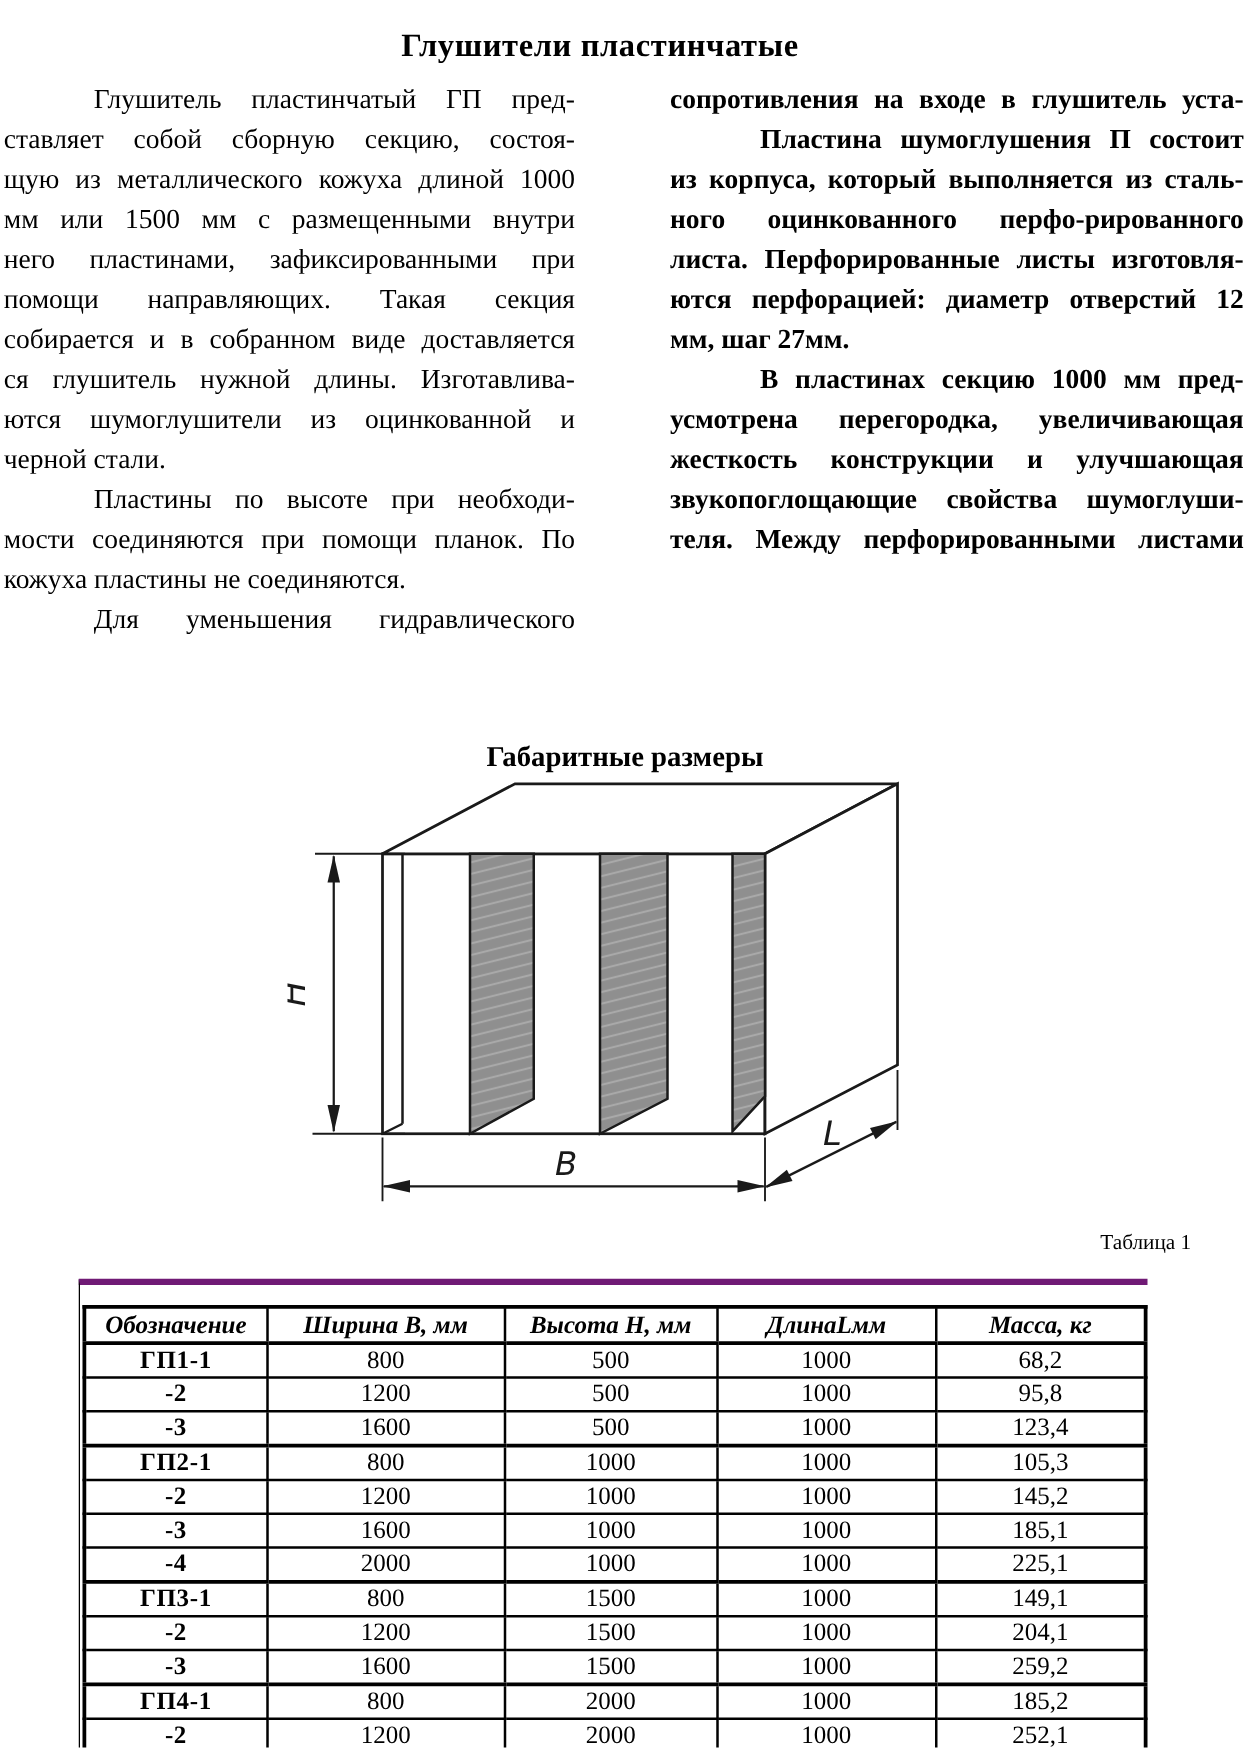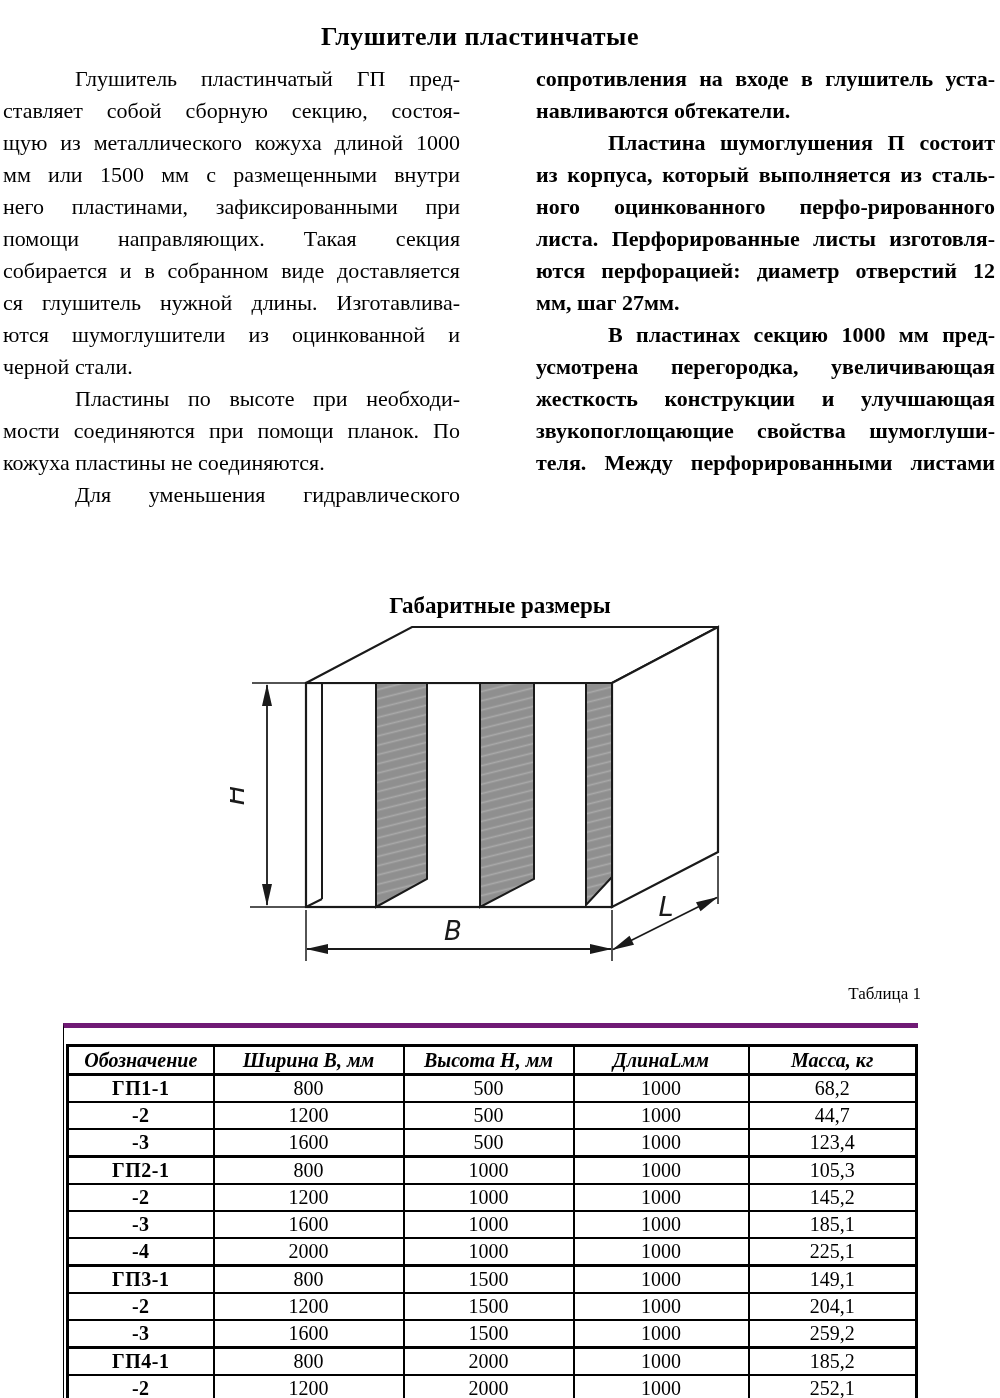--- a/index.html
+++ b/index.html
@@ -23,21 +23,21 @@
   .line.noj { text-align-last:left; }
   .line.ind { text-indent:72px; }
   .section-title {
     position:absolute; top:574px; left:0; width:1000px;
     text-align:center; font-size:23px; font-weight:bold;
   }
   #figure-svg { position:absolute; left:230px; top:615px; }
   .dim-label { font-family:"DejaVu Sans", sans-serif; font-style:italic; fill:#1a1a1a; }
   .table-caption {
     position:absolute; top:984px; left:0; width:921px;
-    text-align:right; font-size:17px;
+    text-align:right; font-size:17px;padding-left:32px;
   }
   .table-wrap {
     position:absolute; top:1023px; left:63px;
     border-top:5px solid #701a75; border-left:1px solid #000;
     padding:16px 0 0 2px;
   }
   table.dims {
     border-collapse:collapse; table-layout:fixed;
     border:3px solid #000;
   }
@@ -65,21 +65,20 @@
     <div class="line">ся глушитель нужной длины. Изготавлива-</div>
     <div class="line">ются шумоглушители из оцинкованной и</div>
     <div class="line noj">черной стали.</div>
     <div class="line ind">Пластины по высоте при необходи-</div>
     <div class="line">мости соединяются при помощи планок. По</div>
     <div class="line noj">кожуха пластины не соединяются.</div>
     <div class="line ind">Для уменьшения гидравлического</div>
   </div>
 <div class="text-col" id="col-right">
     <div class="line">сопротивления на входе в глушитель уста-</div>
-    <div class="line noj">навливаются обтекатели.</div>
     <div class="line ind">Пластина шумоглушения П состоит</div>
     <div class="line">из корпуса, который выполняется из сталь-</div>
     <div class="line">ного оцинкованного перфо-рированного</div>
     <div class="line">листа. Перфорированные листы изготовля-</div>
     <div class="line">ются перфорацией: диаметр отверстий 12</div>
     <div class="line noj">мм, шаг 27мм.</div>
     <div class="line ind">В пластинах секцию 1000 мм пред-</div>
     <div class="line">усмотрена перегородка, увеличивающая</div>
     <div class="line">жесткость конструкции и улучшающая</div>
     <div class="line">звукопоглощающие свойства шумоглуши-</div>
@@ -154,21 +153,21 @@
           <td>800</td>
           <td>500</td>
           <td>1000</td>
           <td>68,2</td>
         </tr>
         <tr>
           <td class="desig">-2</td>
           <td>1200</td>
           <td>500</td>
           <td>1000</td>
-          <td>44,7</td>
+          <td>95,8</td>
         </tr>
         <tr>
           <td class="desig">-3</td>
           <td>1600</td>
           <td>500</td>
           <td>1000</td>
           <td>123,4</td>
         </tr>
         <tr class="group">
           <td class="desig">ГП2-1</td>

